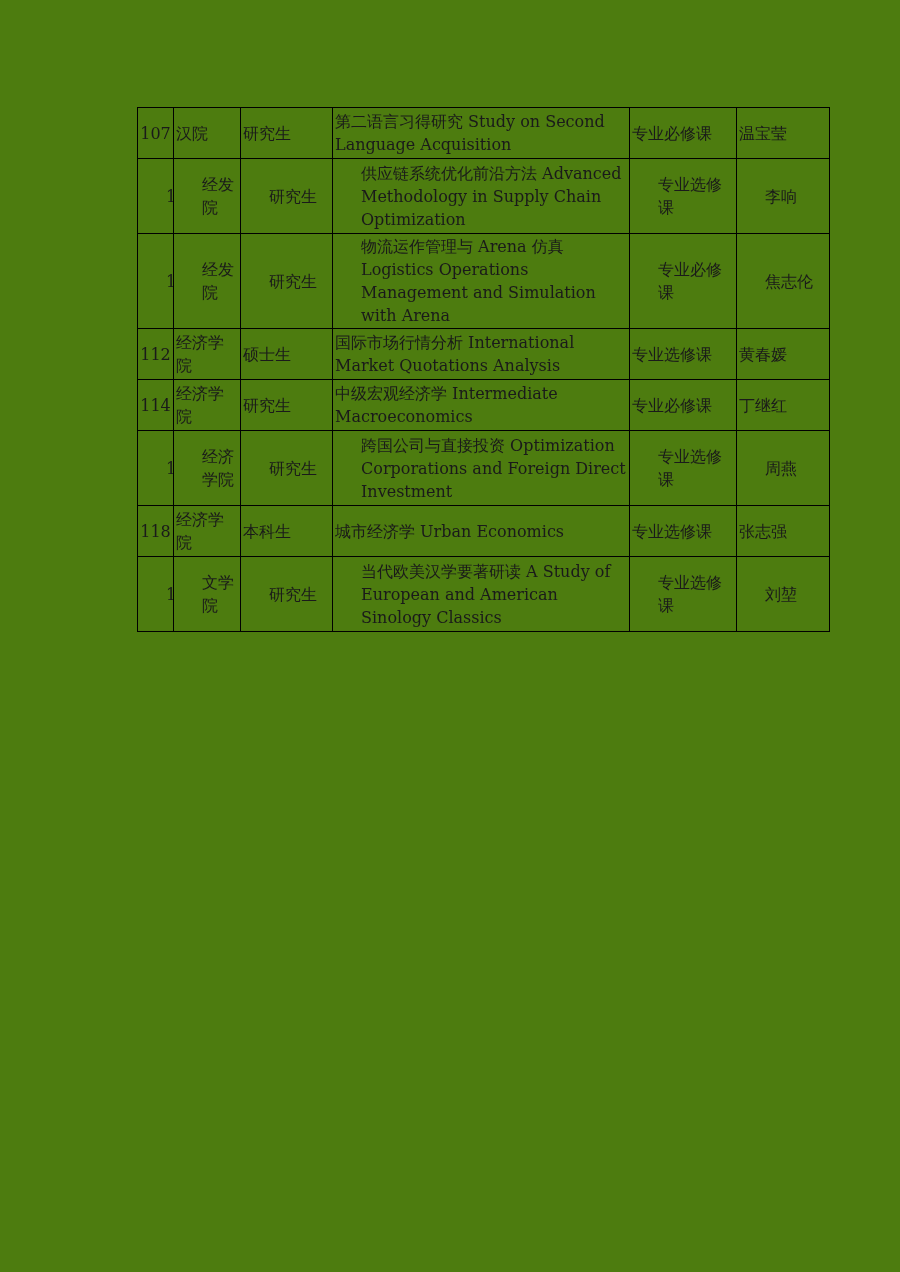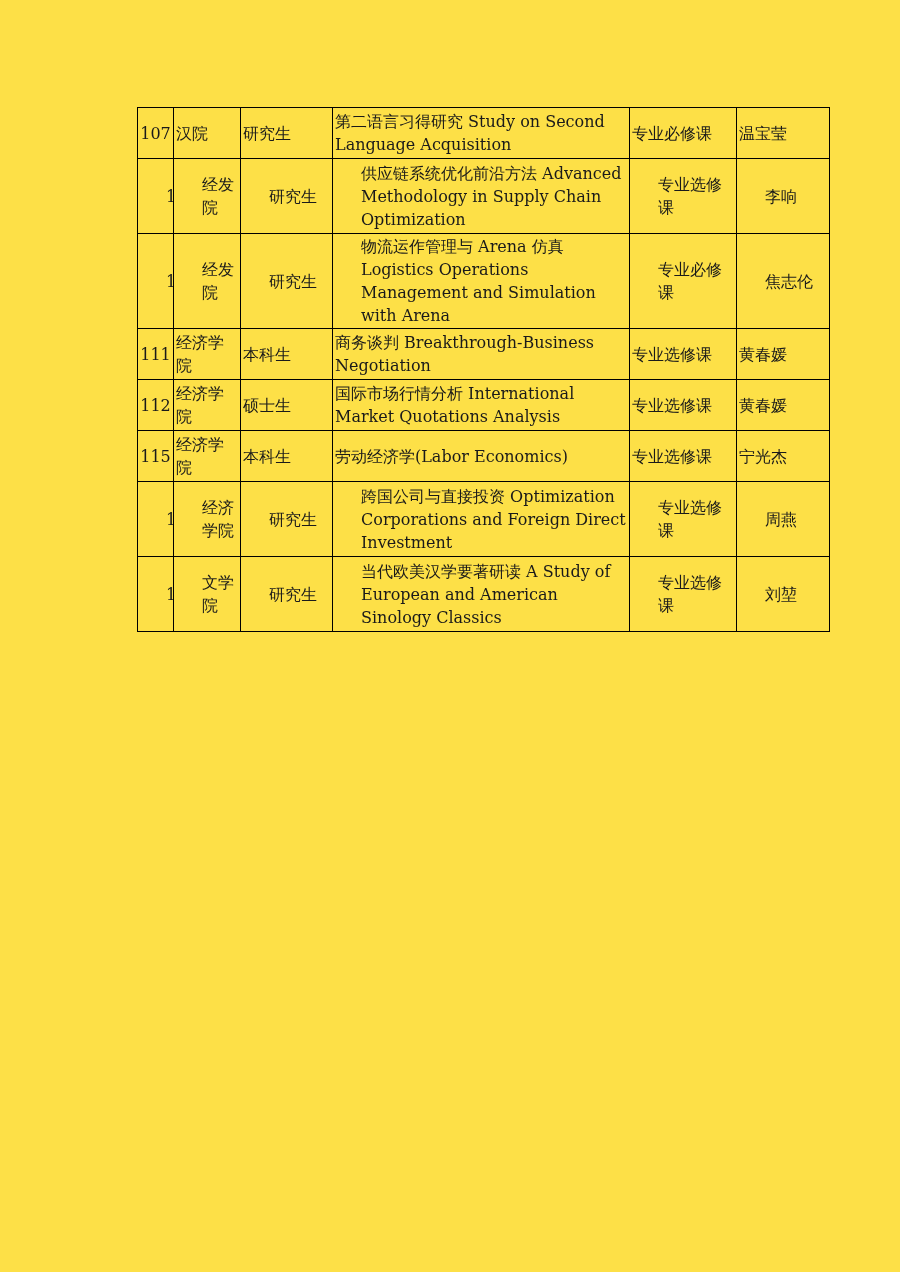--- a/index.html
+++ b/index.html
@@ -4,21 +4,21 @@
 <style>
   html, body {
     margin: 0;
     padding: 0;
     background: #ffffff;
   }
   .page {
     position: relative;
     width: 900px;
     height: 1272px;
-    background: #fde047;
+    background: #4d7c0f;
     overflow: hidden;
     font-family: "DejaVu Serif", "Liberation Serif", serif;
     color: #1a1a1a;
   }
   table.course-table {
     position: absolute;
     left: 137px;
     top: 107px;
     width: 692px;
     border-collapse: collapse;
@@ -74,50 +74,50 @@
       </tr>
       <tr class="h3">
         <td class="c-no">110</td>
         <td class="c-dept">经发院</td>
         <td class="c-stu">研究生</td>
         <td class="c-course">物流运作管理与 Arena 仿真 Logistics Operations Management and Simulation with Arena</td>
         <td class="c-type">专业必修课</td>
         <td class="c-teacher">焦志伦</td>
       </tr>
       <tr class="h2">
-        <td class="c-no">111</td>
-        <td class="c-dept">经济学院</td>
-        <td class="c-stu">本科生</td>
-        <td class="c-course">商务谈判 Breakthrough-Business Negotiation</td>
-        <td class="c-type">专业选修课</td>
-        <td class="c-teacher">黄春媛</td>
-      </tr>
-      <tr class="h2">
         <td class="c-no">112</td>
         <td class="c-dept">经济学院</td>
         <td class="c-stu">硕士生</td>
         <td class="c-course">国际市场行情分析 International Market Quotations Analysis</td>
         <td class="c-type">专业选修课</td>
         <td class="c-teacher">黄春媛</td>
       </tr>
       <tr class="h2">
-        <td class="c-no">115</td>
+        <td class="c-no">114</td>
         <td class="c-dept">经济学院</td>
-        <td class="c-stu">本科生</td>
-        <td class="c-course">劳动经济学(Labor Economics)</td>
-        <td class="c-type">专业选修课</td>
-        <td class="c-teacher">宁光杰</td>
+        <td class="c-stu">研究生</td>
+        <td class="c-course">中级宏观经济学 Intermediate Macroeconomics</td>
+        <td class="c-type">专业必修课</td>
+        <td class="c-teacher">丁继红</td>
       </tr>
       <tr class="h3">
         <td class="c-no">187</td>
         <td class="c-dept">经济学院</td>
         <td class="c-stu">研究生</td>
         <td class="c-course">跨国公司与直接投资 Optimization Corporations and Foreign Direct Investment</td>
         <td class="c-type">专业选修课</td>
         <td class="c-teacher">周燕</td>
+      </tr>
+      <tr class="h2">
+        <td class="c-no">118</td>
+        <td class="c-dept">经济学院</td>
+        <td class="c-stu">本科生</td>
+        <td class="c-course">城市经济学 Urban Economics</td>
+        <td class="c-type">专业选修课</td>
+        <td class="c-teacher">张志强</td>
       </tr>
       <tr class="h3">
         <td class="c-no">120</td>
         <td class="c-dept">文学院</td>
         <td class="c-stu">研究生</td>
         <td class="c-course">当代欧美汉学要著研读 A Study of European and American Sinology Classics</td>
         <td class="c-type">专业选修课</td>
         <td class="c-teacher">刘堃</td>
       </tr>
     </tbody>

